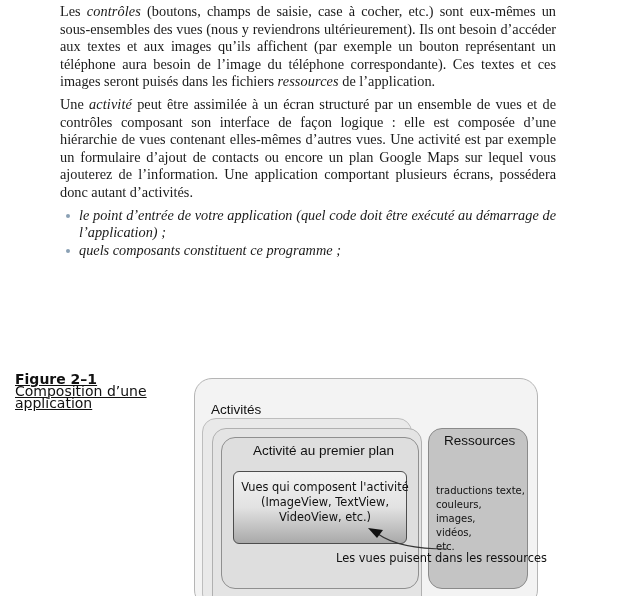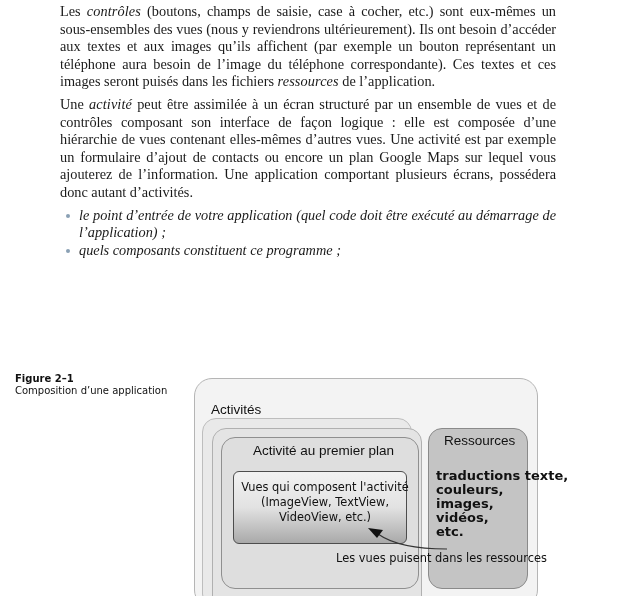--- a/index.html
+++ b/index.html
@@ -20,21 +20,21 @@
       position: relative; padding-left: 19px; margin-bottom: 0px; text-align: justify;
     }
     .bullets li .bullet {
       position: absolute; left: 6px; top: 7px; width: 4px; height: 4px; border-radius: 50%;
       background: #8aa0b4;
     }
 
     .fig-caption {
       position: absolute; left: 15px; top: 373px; width: 170px;
       font-family: "DejaVu Sans", "Liberation Sans", sans-serif;
-      font-size: 10px; line-height: 12px; color: #111;
+      font-size: 14px; line-height: 12px; color: #111; text-decoration: underline;
     }
     .fig-caption .fig-num { font-weight: bold; display: block; }
 
     
     .diagram { position: absolute; left: 0; top: 0; width: 631px; height: 596px; pointer-events: none; }
     .diagram * { pointer-events: auto; }
     .box { position: absolute; box-sizing: border-box; }
     .app-box {
       left: 194px; top: 378px; width: 344px; height: 230px;
       background: #f3f3f3; border: 1px solid #b5b5b5; border-radius: 18px;
@@ -67,23 +67,23 @@
     .lbl-app { left: 333px; top: 382px; font-size: 13.5px; margin-top: 36px; }
     .lbl-acts { left: 211px; top: 402px; font-size: 13.5px; }
     .lbl-front { left: 253px; top: 443px; font-size: 13.5px; text-align: center; }
     .lbl-res { left: 444px; top: 433px; font-size: 13.5px; }
     .lbl-views {
       left: 235px; top: 480px; width: 180px; text-align: center;
       font-family: "DejaVu Sans", "Liberation Sans", sans-serif;
       font-size: 11.4px; line-height: 15px; white-space: normal;
     }
     .lbl-res-items {
-      left: 436px; top: 469px;
+      left: 436px; top: 484px;
       font-family: "DejaVu Sans", "Liberation Sans", sans-serif;
-      font-size: 13px; line-height: 14px; white-space: pre; font-weight: bold;
+      font-size: 10px; line-height: 14px; white-space: pre;
     }
     .lbl-arrow {
       left: 320px; top: 551px;
       font-family: "DejaVu Sans", "Liberation Sans", sans-serif;
       font-size: 11.4px;
       margin-left: 16px;
     }
     svg.arrow { position: absolute; left: 0; top: 0; width: 631px; height: 596px; pointer-events: none; }
   </style>
 </head>

